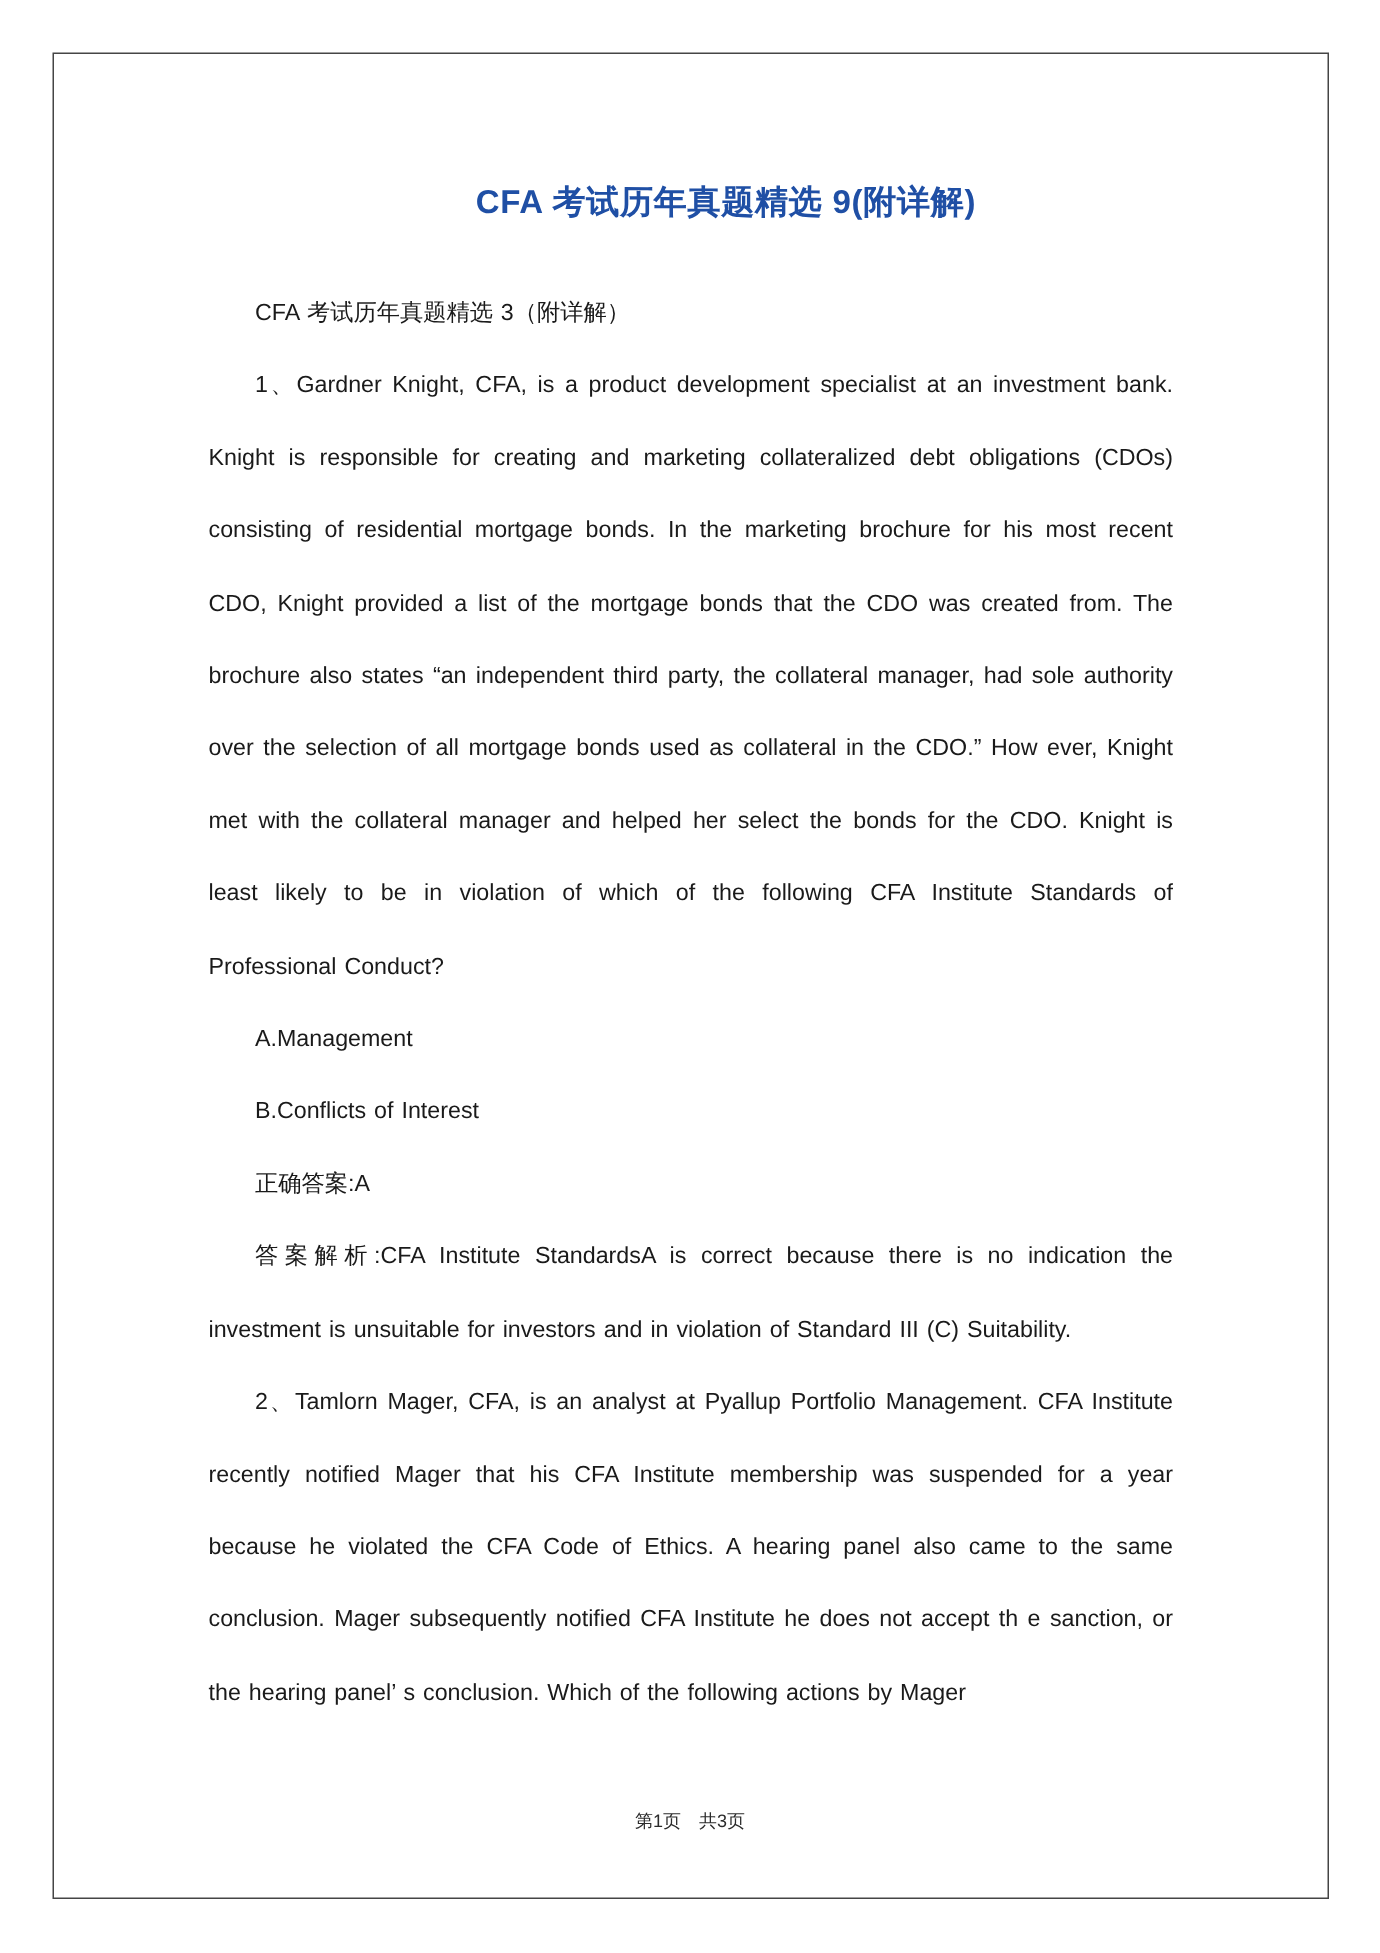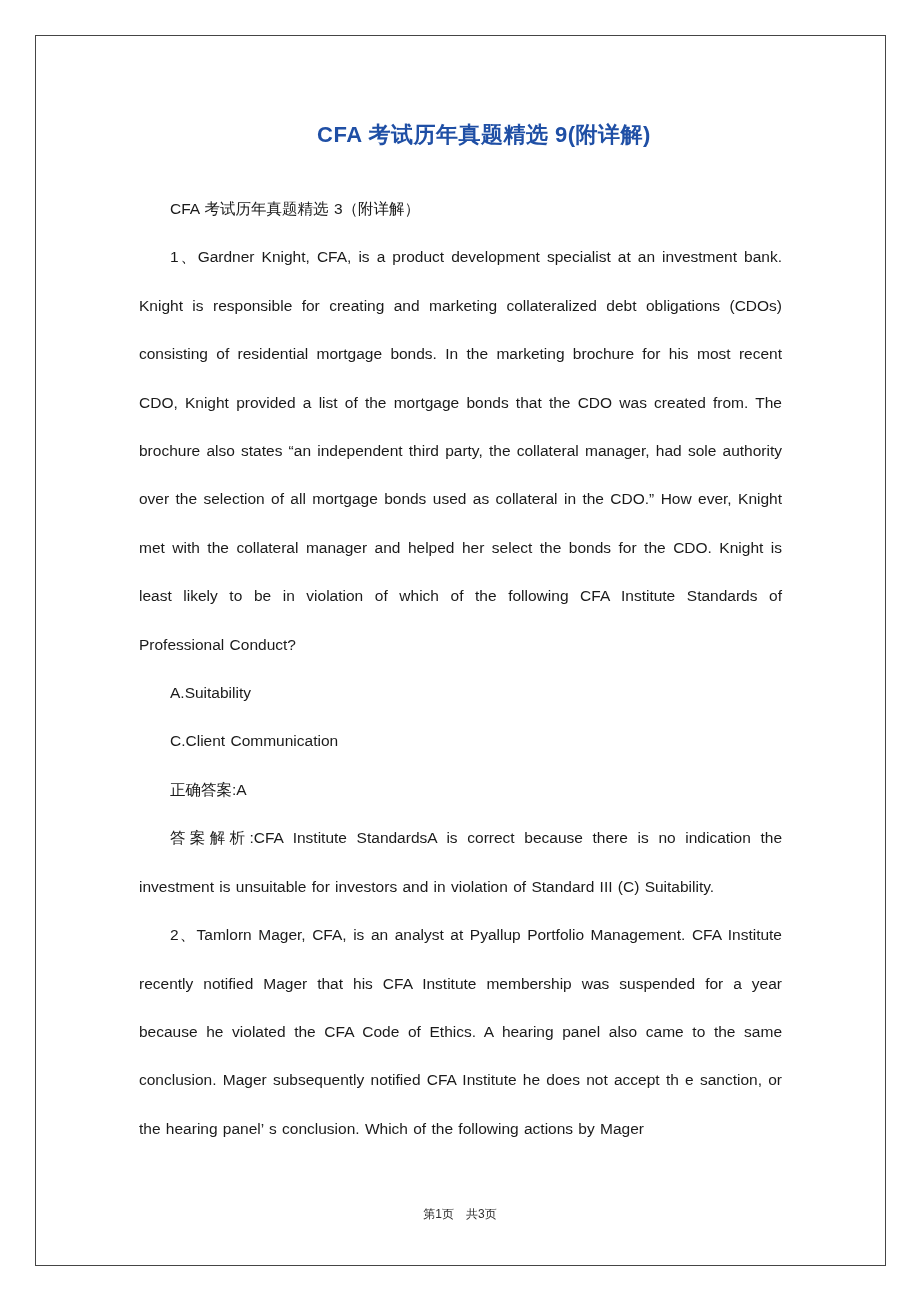--- a/index.html
+++ b/index.html
@@ -72,22 +72,22 @@
 
 <div class="page">
 
   <div class="page-border"></div>
 
   <h1 class="doc-title">CFA 考试历年真题精选 9(附详解)</h1>
 
   <div class="content">
     <p class="para">CFA 考试历年真题精选 3（附详解）</p>
     <p class="para">1、Gardner Knight, CFA, is a product development specialist at an investment bank. Knight is responsible for creating and marketing collateralized debt obligations (CDOs) consisting of residential mortgage bonds. In the marketing brochure for his most recent CDO, Knight provided a list of the mortgage bonds that the CDO was created from. The brochure also states “an independent third party, the collateral manager, had sole authority over the selection of all mortgage bonds used as collateral in the CDO.”  How ever, Knight met with the collateral manager and helped her select the bonds for the CDO. Knight is least likely to be in violation of which of the following CFA Institute Standards of Professional Conduct?</p>
-    <p class="para">A.Suitability</p>
-    <p class="para">C.Client Communication</p>
+    <p class="para">A.Management</p>
+    <p class="para">B.Conflicts of Interest</p>
     <p class="para">正确答案:A</p>
     <p class="para">答案解析:CFA Institute StandardsA is correct because there is no indication the investment is unsuitable for investors and in violation of Standard III (C) Suitability.</p>
     <p class="para">2、Tamlorn Mager, CFA, is an analyst at Pyallup Portfolio Management. CFA Institute recently notified Mager that his CFA Institute membership was suspended for a year because he violated the CFA Code of Ethics. A hearing panel also came to the same conclusion. Mager subsequently notified CFA Institute he does not accept th e sanction, or the hearing panel’ s conclusion. Which of the following actions by Mager</p>
   </div>
 
   <div class="page-footer">
     <span>第1页　共3页</span>
   </div>
 
 </div>

